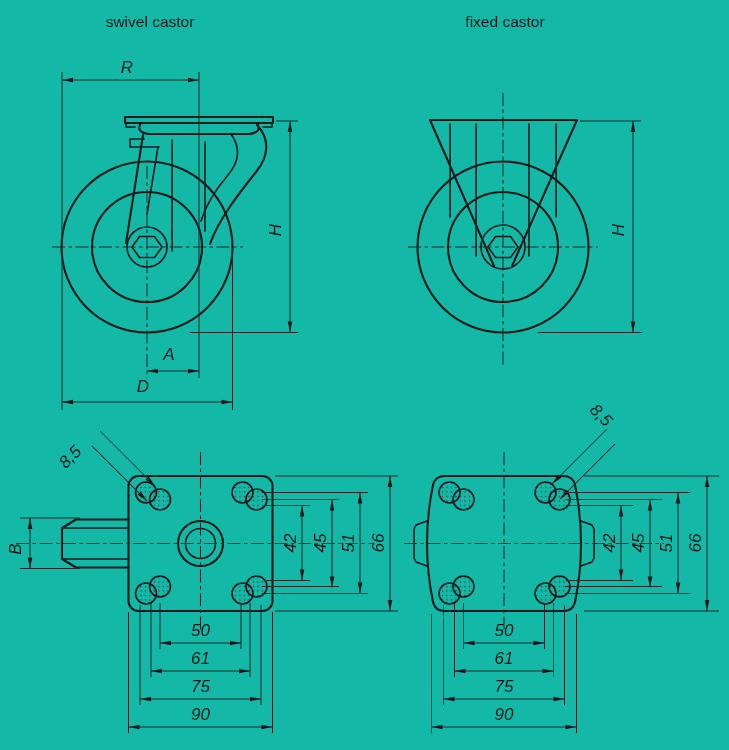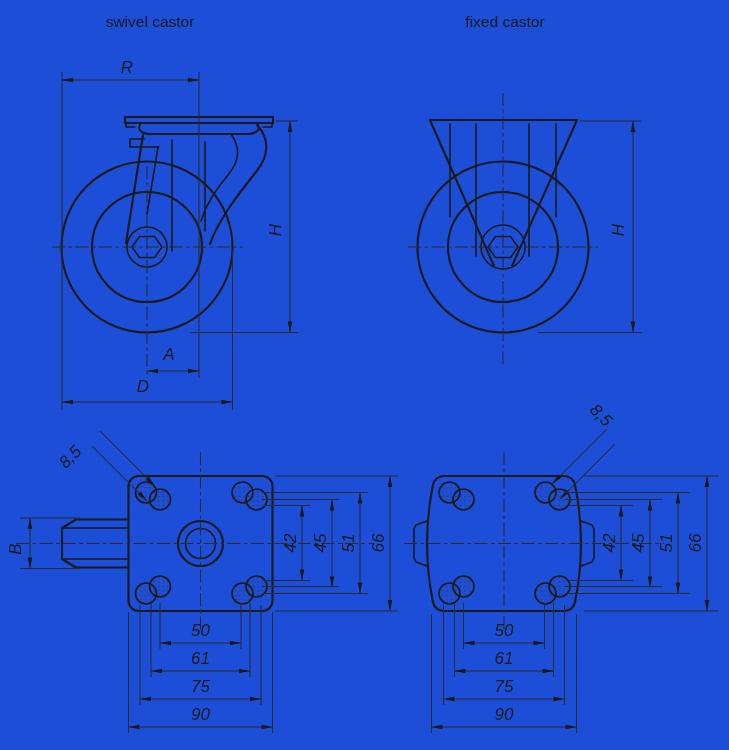--- a/index.html
+++ b/index.html
@@ -1,16 +1,16 @@
 <!DOCTYPE html>
 <html><head>
 <meta charset="utf-8">
 <style>
   html,body{margin:0;padding:0;background:#fff;}
-  .page{width:729px;height:750px;background:#1d4ed8;position:relative;overflow:hidden;}
+  .page{width:729px;height:750px;background:#14b8a6;position:relative;overflow:hidden;}
   svg{display:block;}
   .ol  {stroke:#1a1a1a;stroke-width:2.1;fill:none;stroke-linecap:round;stroke-linejoin:round;}
   .ol1 {stroke:#1a1a1a;stroke-width:1.6;fill:none;stroke-linecap:round;stroke-linejoin:round;}
   .thin{stroke:#2b2b2b;stroke-width:1.05;fill:none;}
   .cl  {stroke:#2b2b2b;stroke-width:1.05;fill:none;stroke-dasharray:13 3.5 3.5 3.5;}
   .dim {stroke:#2b2b2b;stroke-width:1.05;fill:none;}
   .slot{fill:url(#dots);}
   text{fill:#1a1a1a;}
   .title {font:15.5px "Liberation Sans", sans-serif;text-anchor:middle;}
   .dimtxt{font:italic 17px "Liberation Sans", sans-serif;text-anchor:middle;}

